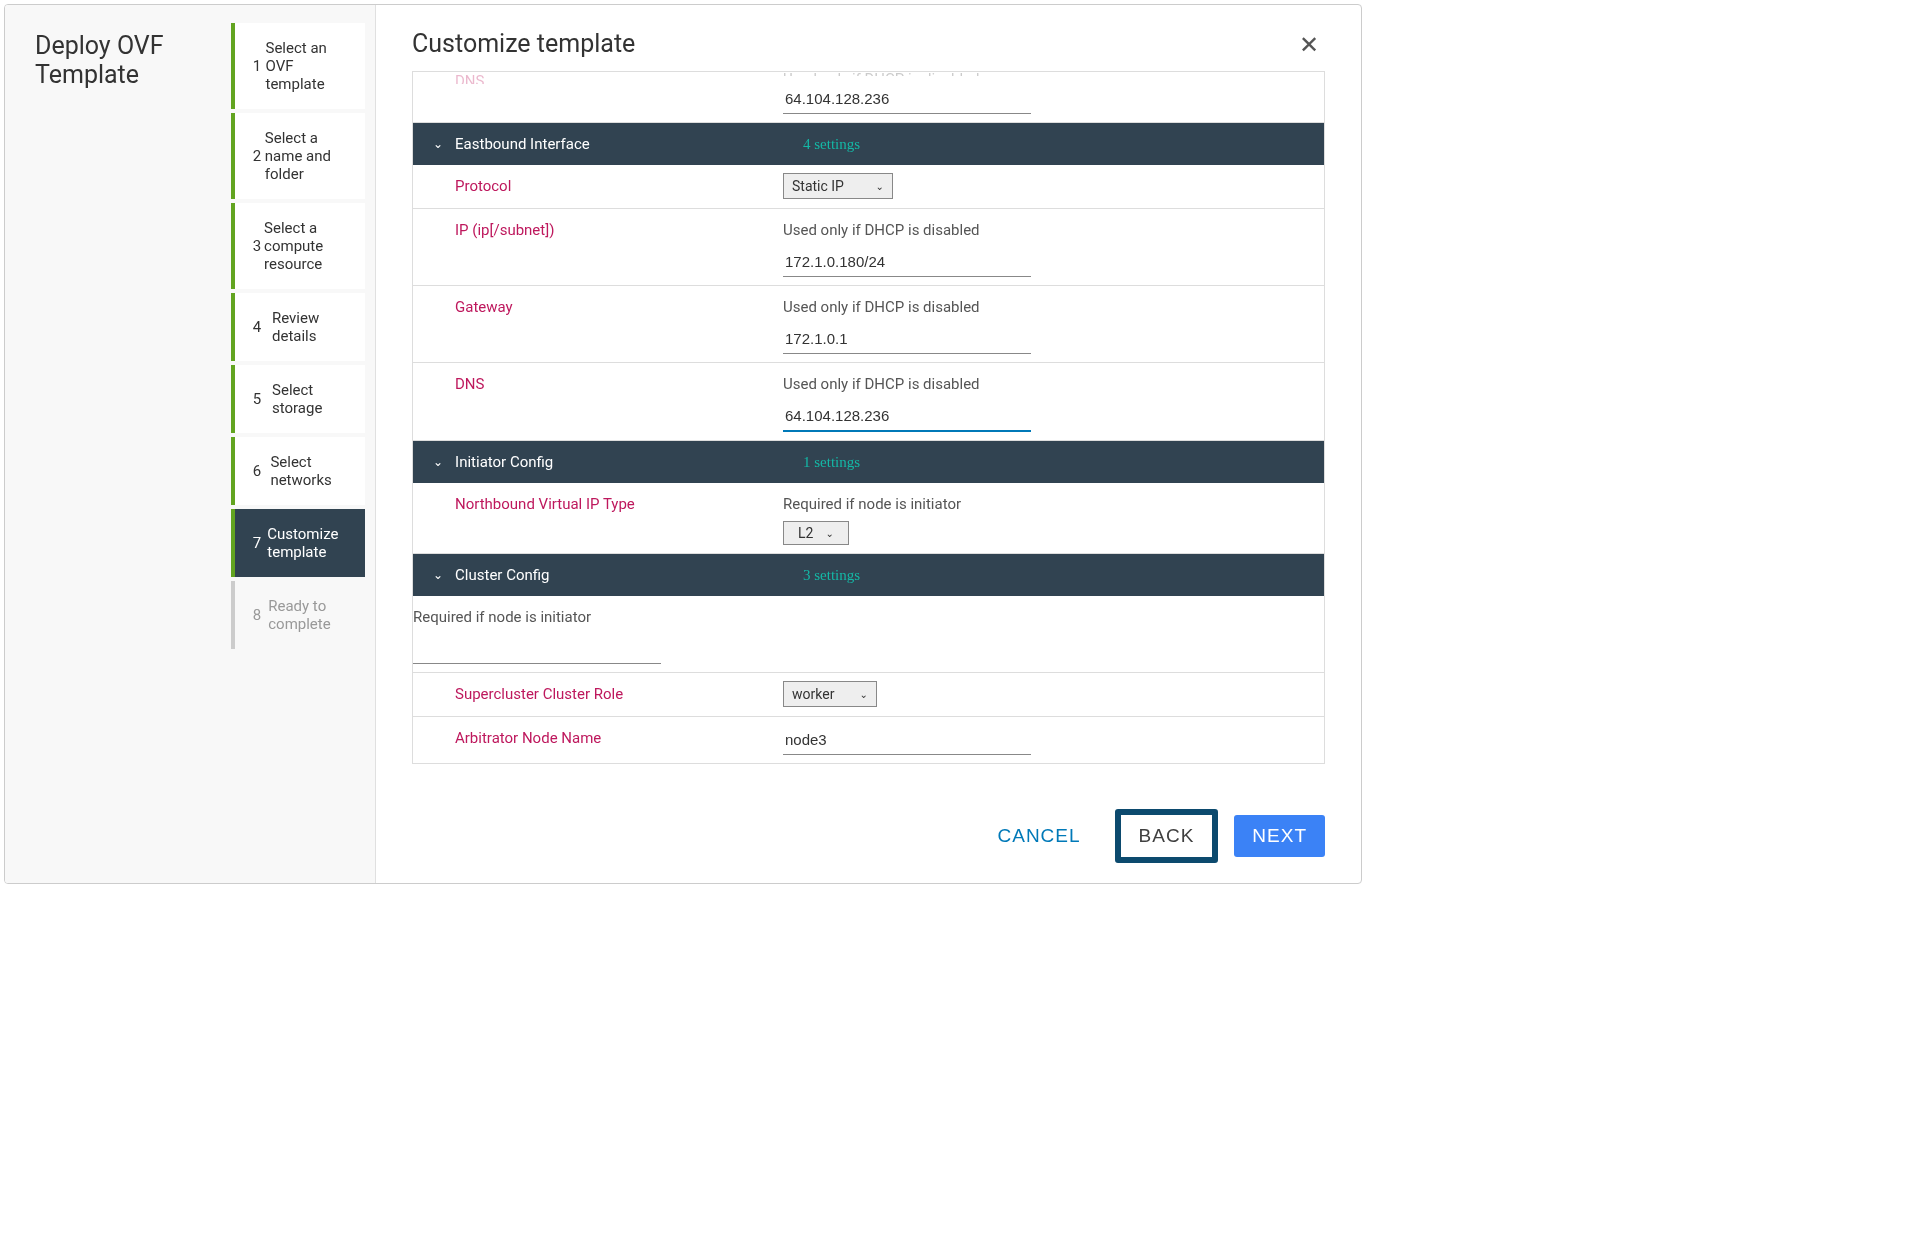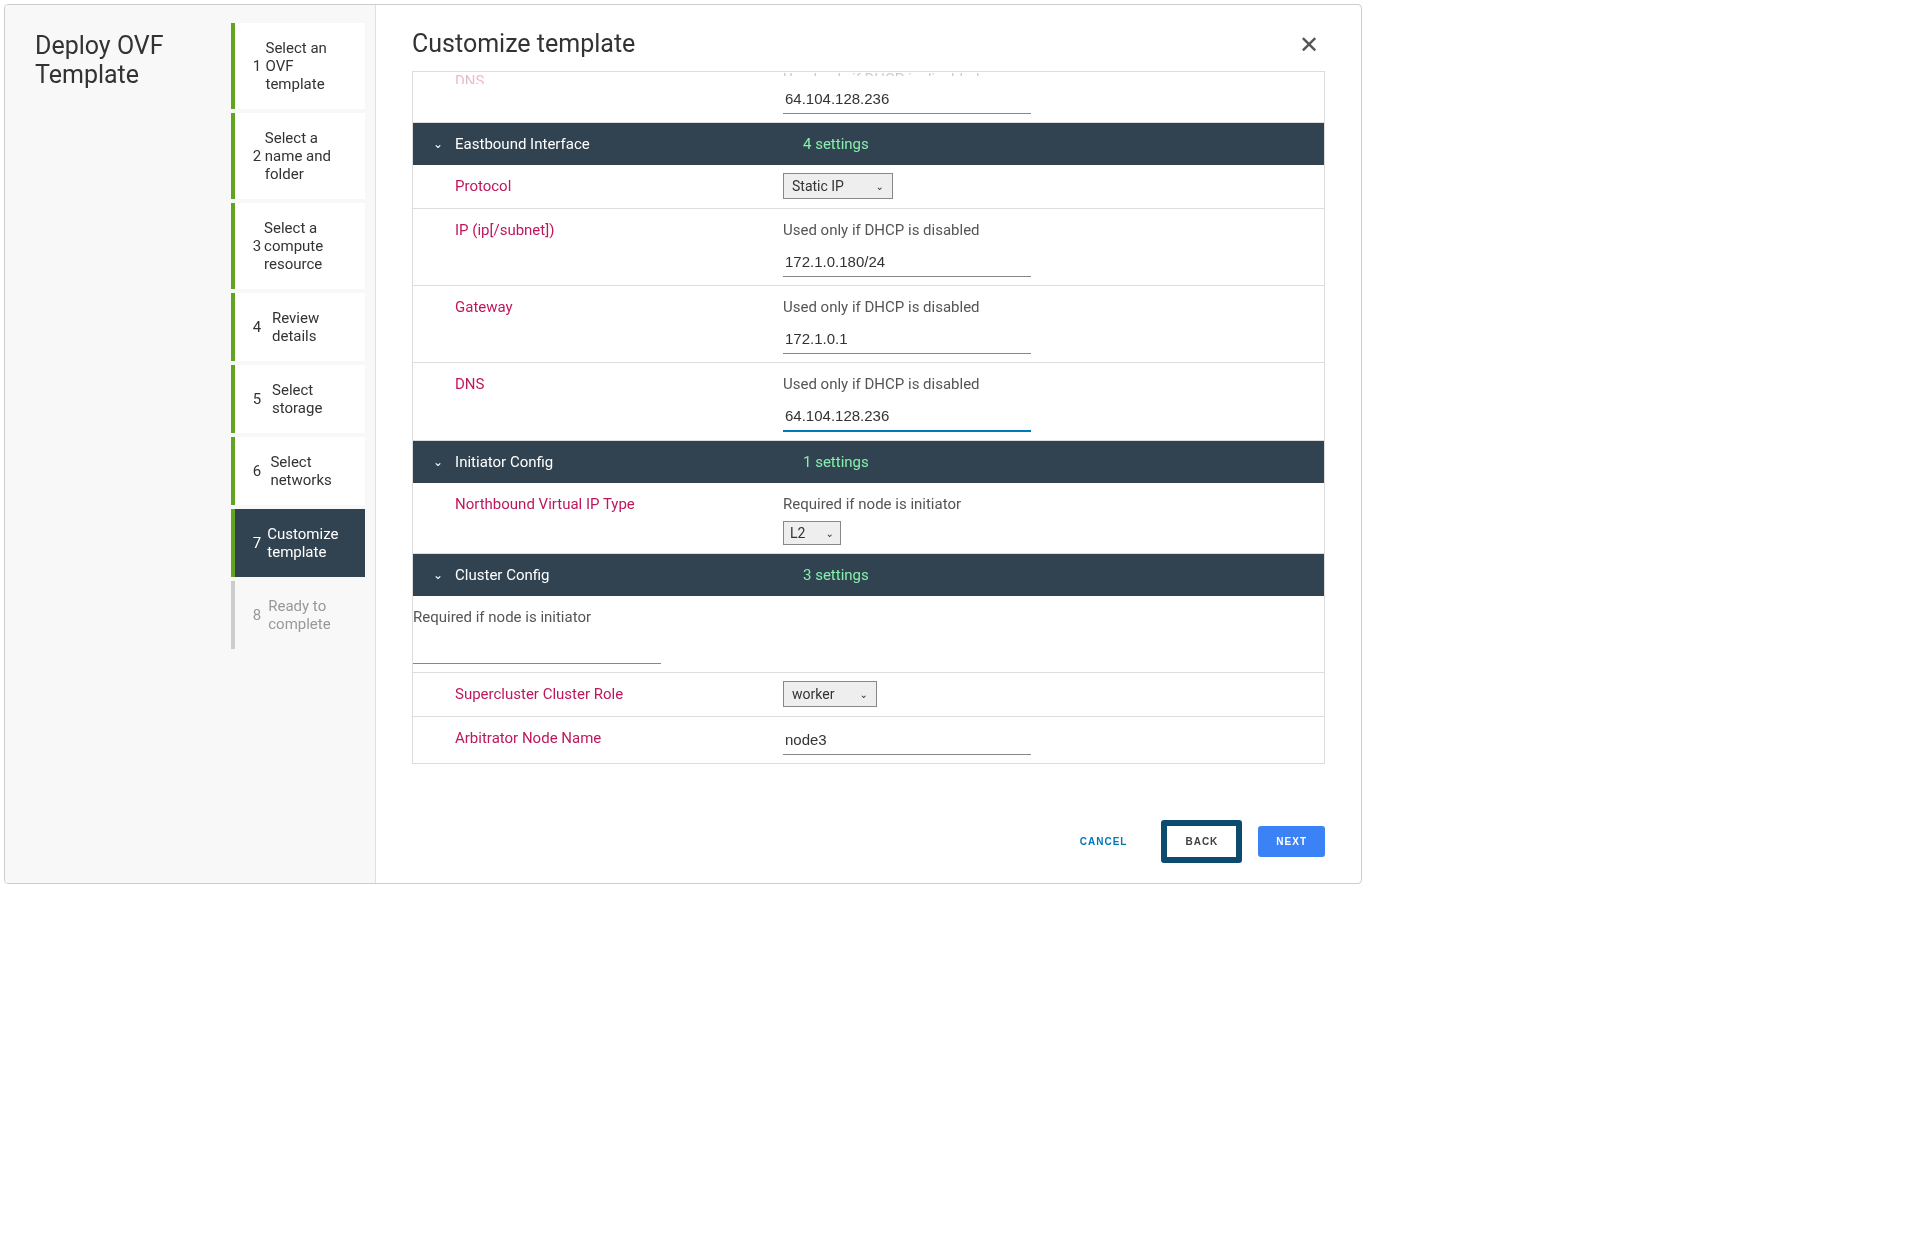--- a/index.html
+++ b/index.html
@@ -140,21 +140,22 @@
       margin-right: 12px;
       font-size: 12px;
       transform: rotate(0deg);
     }
     .section-label {
       flex: 0 0 370px;
       display: flex;
       align-items: center;
     }
     .section-count {
-      color: #86efac;
+      color: #14b8a6;
+      font-family: Liberation Serif, serif;
     }
     .cell-label {
       flex: 0 0 370px;
       padding: 12px 20px 12px 42px;
       color: #be185d;
       font-size: 15px;
     }
     .cell-value {
       flex: 1;
       padding: 8px 20px 8px 0;
@@ -191,33 +192,33 @@
       cursor: pointer;
       display: inline-flex;
       align-items: center;
       justify-content: space-between;
     }
     .select-input .caret {
       font-size: 10px;
       margin-left: 6px;
     }
     .select-input.small {
-      width: 58px;
-      padding: 3px 6px;
+      width: 66px;
+      padding: 3px 14px;
     }
     .footer {
       display: flex;
       justify-content: flex-end;
       align-items: center;
       gap: 16px;
       padding: 20px 36px;
     }
     .btn {
-      font-size: 10px;
-      font-weight: 700;
+      font-size: 19px;
+      font-weight: 400;
       letter-spacing: 1px;
       padding: 10px 18px;
       border: none;
       cursor: pointer;
       border-radius: 3px;
       background: transparent;
     }
     .btn-cancel {
       color: #0079b8;
       background: transparent;

